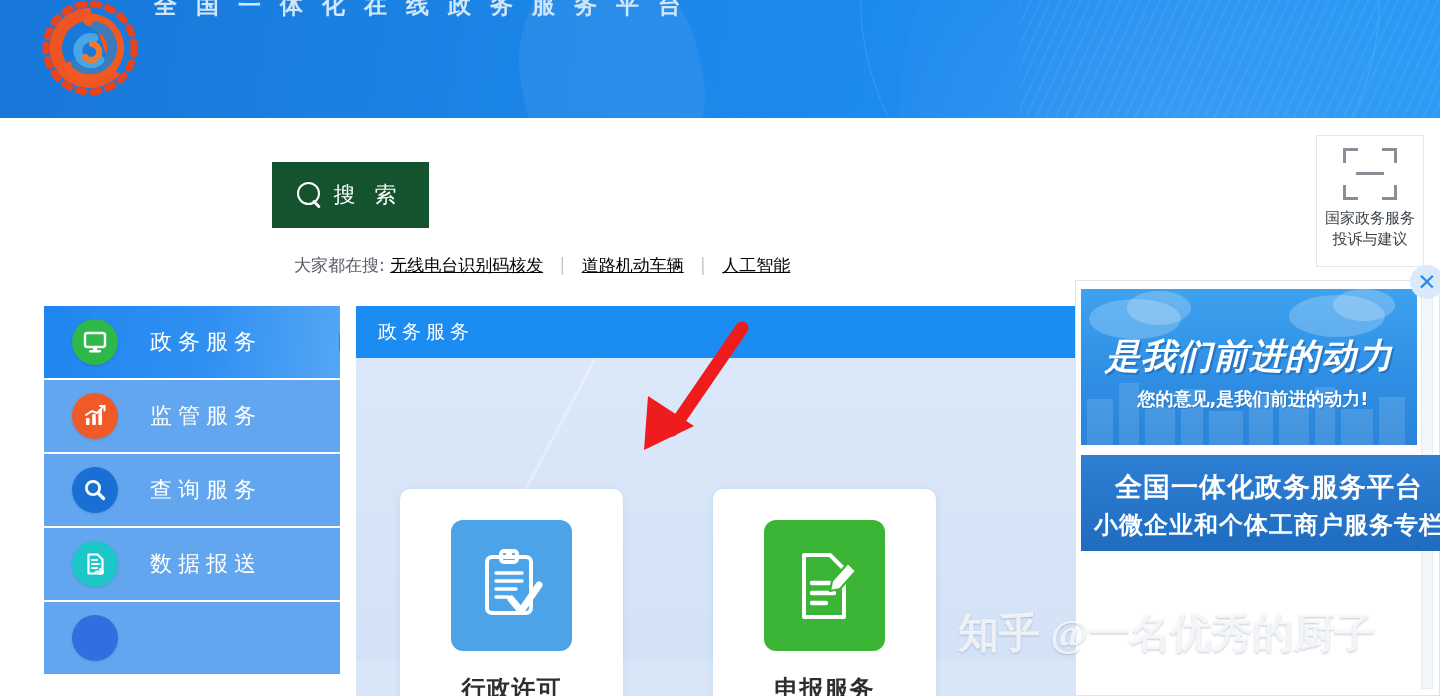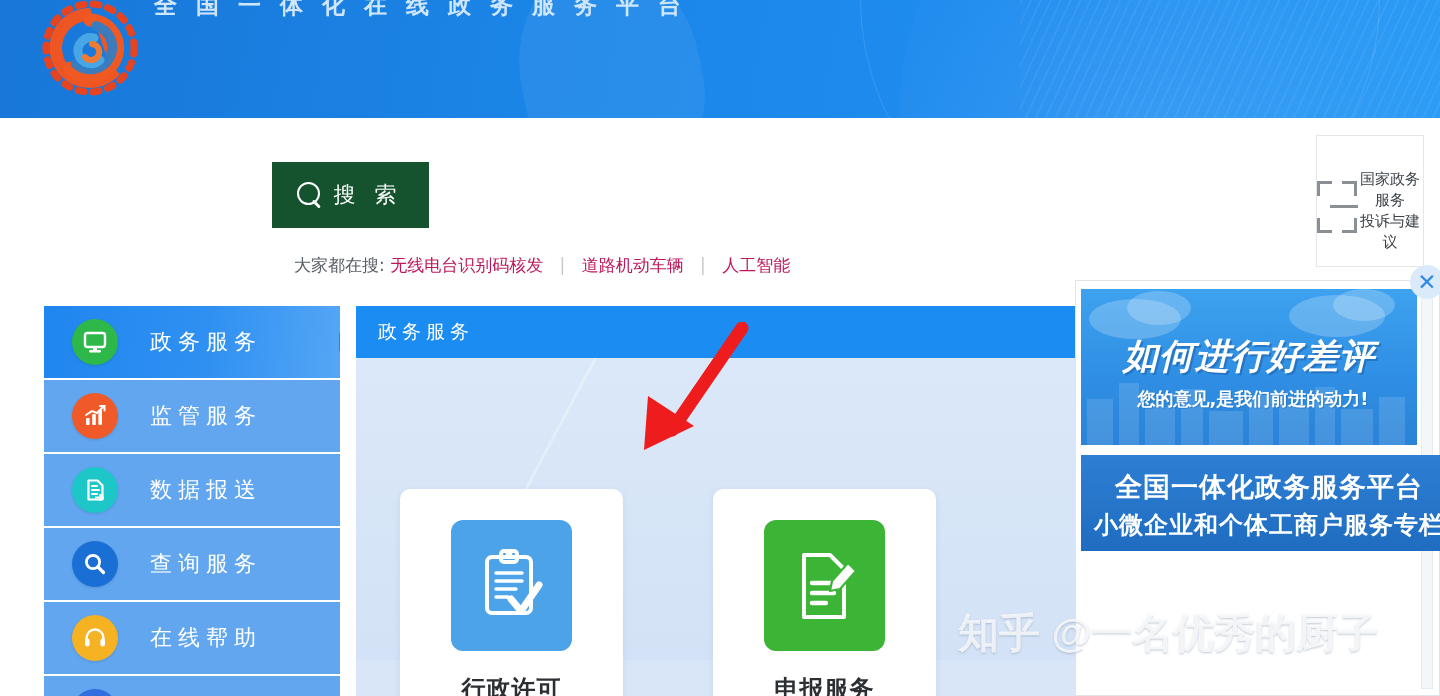--- a/index.html
+++ b/index.html
@@ -90,28 +90,28 @@
     transform: rotate(45deg); transform-origin: left center;
   }
   .search-btn-label { transform: translateX(-2px); }
 
   .hot-row {
     position: absolute; left: 294px; top: 254px;
     font-size: 17px; color: #6b7178; white-space: nowrap;
     font-family: "DejaVu Sans", "Liberation Sans", sans-serif;
   }
   .hot-label { color: #595f66; }
-  .hot-item { color: #be185d; cursor: pointer; }
+  .hot-item { color: #000000; cursor: pointer; text-decoration: underline; }
   .hot-sep { color: #c3c8cd; padding: 0 11px; }
 
   
   .qr-widget {
     position: absolute; left: 1316px; top: 135px; width: 108px; height: 132px;
     background: #fff; border: 1px solid #e4e7ea;
-    display: flex; align-items: center;
+    display: flex; flex-direction: column; align-items: center;
     padding-top: 12px;
   }
   .qr-frame { width: 54px; height: 52px; position: relative; }
   .qr-frame i {
     position: absolute; width: 15px; height: 15px; border: 3px solid #8a8f95;
   }
   .qr-frame i.tl { left: 0; top: 0; border-right: none; border-bottom: none; }
   .qr-frame i.tr { right: 0; top: 0; border-left: none; border-bottom: none; }
   .qr-frame i.bl { left: 0; bottom: 0; border-right: none; border-top: none; }
   .qr-frame i.br { right: 0; bottom: 0; border-left: none; border-top: none; }
@@ -271,21 +271,21 @@
     font-family: "DejaVu Sans", "Liberation Sans", sans-serif;
   }
 
   
   .watermark {
     position: absolute; left: 958px; top: 606px;
     font-size: 41px; font-weight: 700; white-space: nowrap;
     color: rgba(255,255,255,0.78);
     text-shadow: 0 1px 2px rgba(120,140,165,0.45);
     pointer-events: none; z-index: 40;
-    font-family: Liberation Sans, sans-serif;
+    font-family: Liberation Serif, serif;
   }
 </style>
 </head>
 <body>
 
 <div class="header">
   <div class="header-deco-1"></div>
   <div class="header-deco-2"></div>
   <div class="header-deco-3"></div>
   <div class="header-deco-4"></div>
@@ -356,50 +356,40 @@
         <rect x="10.2" y="11" width="3.6" height="11" rx="1" fill="#fff"></rect>
         <rect x="16.4" y="7" width="3.6" height="15" rx="1" fill="#fff"></rect>
         <path d="M4 12 L10 8 L15 10 L22 3" fill="none" stroke="#fff" stroke-width="2" stroke-linecap="round"></path>
         <path d="M18 3 L22.5 3 L22.5 7.5" fill="none" stroke="#fff" stroke-width="2" stroke-linecap="round"></path>
       </svg>
     </span>
     <span class="side-label">监管服务</span>
   </div>
 
   <div class="side-item">
+    <span class="side-icon" style="background:#1a6fd4">
+      <svg width="26" height="26" viewBox="0 0 26 26">
+        <circle cx="11" cy="11" r="6.6" fill="none" stroke="#fff" stroke-width="2.8"></circle>
+        <path d="M16 16 L21.5 21.5" stroke="#fff" stroke-width="3.2" stroke-linecap="round"></path>
+      </svg>
+    </span>
+    <span class="side-label">查询服务</span>
+  </div>
+
+  <div class="side-item">
     <span class="side-icon" style="background:#1ec7c7">
       <svg width="26" height="26" viewBox="0 0 26 26">
         <path d="M6.5 3.5 h9 l5 5 v14 h-14 z" fill="none" stroke="#fff" stroke-width="2.2" stroke-linejoin="round"></path>
         <path d="M10 9 h5 M10 13 h7 M10 17 h5" stroke="#fff" stroke-width="2" stroke-linecap="round"></path>
         <path d="M14 20.5 h6 M18 18 l3 2.5 l-3 2.5" fill="none" stroke="#fff" stroke-width="2" stroke-linecap="round" stroke-linejoin="round"></path>
       </svg>
     </span>
     <span class="side-label">数据报送</span>
   </div>
 
-  <div class="side-item">
-    <span class="side-icon" style="background:#1a6fd4">
-      <svg width="26" height="26" viewBox="0 0 26 26">
-        <circle cx="11" cy="11" r="6.6" fill="none" stroke="#fff" stroke-width="2.8"></circle>
-        <path d="M16 16 L21.5 21.5" stroke="#fff" stroke-width="3.2" stroke-linecap="round"></path>
-      </svg>
-    </span>
-    <span class="side-label">查询服务</span>
-  </div>
-
-  <div class="side-item">
-    <span class="side-icon" style="background:#f5b223">
-      <svg width="26" height="26" viewBox="0 0 26 26">
-        <path d="M4.5 16 v-3 a8.5 8.5 0 0 1 17 0 v3" fill="none" stroke="#fff" stroke-width="2.4" stroke-linecap="round"></path>
-        <rect x="3" y="13.5" width="4.6" height="8" rx="2.3" fill="#fff"></rect>
-        <rect x="18.4" y="13.5" width="4.6" height="8" rx="2.3" fill="#fff"></rect>
-      </svg>
-    </span>
-    <span class="side-label">在线帮助</span>
-  </div>
 
   <div class="side-item">
     <span class="side-icon" style="background:#2f6fe0"></span>
     <span class="side-label"></span>
   </div>
 
 </div>
 
 <div class="panel">
   <div class="panel-head">
@@ -456,21 +446,21 @@
       <div class="bldg" style="left:6px;  width:26px; height:46px;"></div>
       <div class="bldg" style="left:38px; width:20px; height:62px;"></div>
       <div class="bldg" style="left:64px; width:30px; height:38px;"></div>
       <div class="bldg" style="left:100px;width:22px; height:56px;"></div>
       <div class="bldg" style="left:128px;width:34px; height:34px;"></div>
       <div class="bldg" style="left:168px;width:24px; height:50px;"></div>
       <div class="bldg" style="left:198px;width:30px; height:40px;"></div>
       <div class="bldg" style="left:234px;width:20px; height:58px;"></div>
       <div class="bldg" style="left:260px;width:32px; height:36px;"></div>
       <div class="bldg" style="left:298px;width:26px; height:48px;"></div>
-      <div class="ad1-title">如何进行好差评</div>
+      <div class="ad1-title">是我们前进的动力</div>
       <div class="ad1-sub">您的意见,是我们前进的动力!</div>
     </div>
 
 
     <div class="ad3">
       <div class="ad3-l1">全国一体化政务服务平台</div>
       <div class="ad3-l2">小微企业和个体工商户服务专栏</div>
     </div>
 
   </div>

